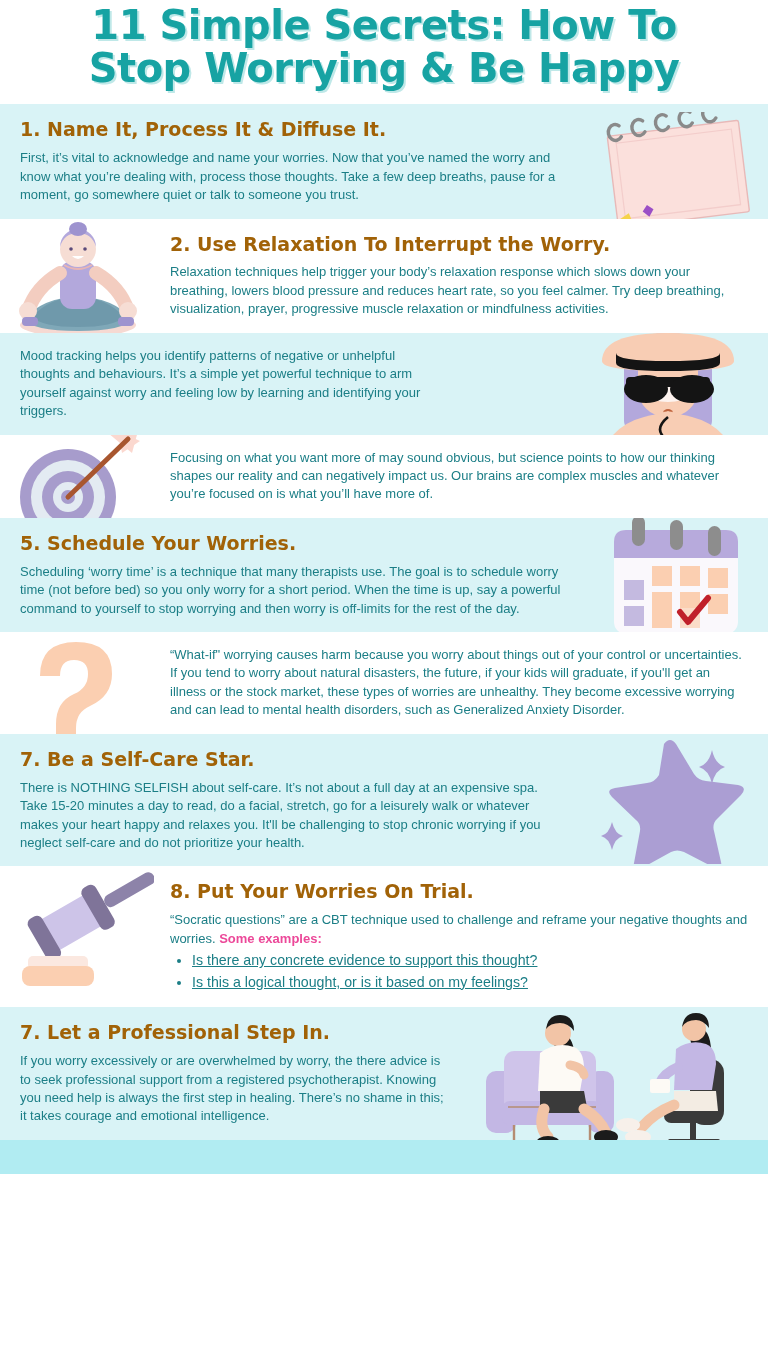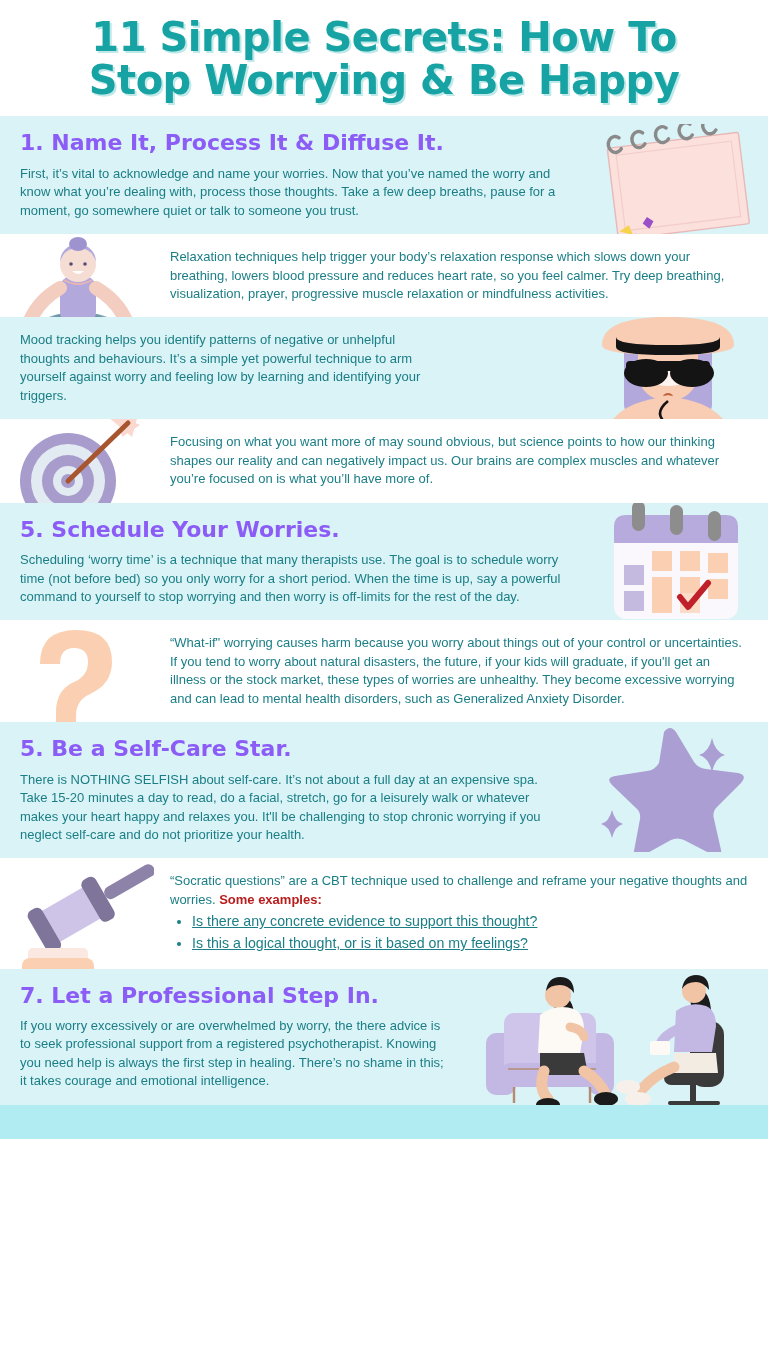--- a/index.html
+++ b/index.html
@@ -20,21 +20,21 @@
   .page {
     width: 768px;
     min-height: 1365px;
     background: #ffffff;
     position: relative;
   }
 
   
   .header {
     background: #ffffff;
-    padding: 16px 18px 14px 18px;
+    padding: 4px 18px 14px 18px;
     text-align: center;
   }
   .header h1 {
     color: #17a3a3;
     font-family: "DejaVu Sans", sans-serif;
     font-weight: bold;
     font-size: 40px;
     line-height: 1.08;
     letter-spacing: -0.5px;
     text-shadow: 2px 2px 0 #bfe8e8;
@@ -50,33 +50,33 @@
   }
   .section.tint { background: #d9f3f6; }
   .section.plain { background: #ffffff; }
 
   .sec-inner {
     position: relative;
     z-index: 2;
   }
 
   .sec-title {
-    color: #8b5cf6;
+    color: #a16207;
     font-family: "DejaVu Sans", sans-serif;
     font-weight: bold;
-    font-size: 22px;
+    font-size: 19px;
     line-height: 1.2;
     margin-bottom: 8px;
   }
   .sec-body {
     color: #1b7e86;
     font-size: 13px;
     line-height: 1.42;
   }
-  .sec-body b { color: #b91c1c; font-weight: bold; }
+  .sec-body b { color: #ec4899; font-weight: bold; }
   .sec-list {
     margin: 2px 0 0 22px;
     color: #1b7e86;
     font-size: 14.2px;
     line-height: 1.45;
     text-decoration: underline;
   }
   .sec-list li { margin: 1px 0; }
 
   
@@ -151,20 +151,21 @@
         <ellipse cx="70" cy="8" rx="9" ry="7" fill="#9e93cf"></ellipse>
         <circle cx="63" cy="28" r="1.8" fill="#5b4a7a"></circle>
         <circle cx="77" cy="28" r="1.8" fill="#5b4a7a"></circle>
         <path d="M64 35 q6 6 12 0z" fill="#ffffff"></path>
         <path d="M56 44 q14 8 28 0" stroke="#e8b5b5" stroke-width="2" fill="none"></path>
         <rect x="14" y="96" width="16" height="9" rx="4" fill="#9e93cf"></rect>
         <rect x="110" y="96" width="16" height="9" rx="4" fill="#9e93cf"></rect>
       </svg>
     </div>
     <div class="sec-inner pad-left">
+      <div class="sec-title">2. Use Relaxation To Interrupt the Worry.</div>
       <div class="sec-body">Relaxation techniques help trigger your body’s relaxation response which slows down your breathing, lowers blood pressure and reduces heart rate, so you feel calmer. Try deep breathing, visualization, prayer, progressive muscle relaxation or mindfulness activities.</div>
     </div>
   </div>
 
   <div class="section tint">
     <div class="art" style="right:20px; top:-6px; width:160px; height:130px;">
       <svg viewBox="0 0 160 130" width="160" height="130">
         <path d="M36 40 q0 -34 44 -34 q44 0 44 34 l0 54 q0 16 -44 16 q-44 0 -44 -16z" fill="#b3a8dc"></path>
         <rect x="50" y="14" width="60" height="76" rx="28" fill="#f8cdb4"></rect>
         <path d="M52 48 q28 18 56 0 l0 20 q-28 14 -56 0z" fill="#fdf3ef"></path>
@@ -246,39 +247,40 @@
 
   <div class="section tint">
     <div class="art" style="right:18px; top:2px; width:160px; height:128px;">
       <svg viewBox="0 0 160 128" width="160" height="128">
         <path d="M74 8 q6 -8 12 0 l18 30 q4 6 12 7 l32 4 q10 2 3 10 l-24 24 q-5 5 -3 12 l7 31 q2 10 -8 5 l-29 -15 q-7 -3 -13 0 l-29 16 q-10 5 -8 -5 l6 -32 q1 -7 -4 -11 l-24 -23 q-7 -7 3 -9 l32 -5 q8 -1 12 -8z" fill="#ab9ed3"></path>
         <path d="M122 14 q3 14 13 17 q-10 3 -13 17 q-3 -14 -13 -17 q10 -3 13 -17z" fill="#ab9ed3"></path>
         <path d="M22 86 q3 12 11 14 q-8 2 -11 14 q-3 -12 -11 -14 q8 -2 11 -14z" fill="#ab9ed3"></path>
       </svg>
     </div>
     <div class="sec-inner pad-right-art">
-      <div class="sec-title">5. Be a Self-Care Star.</div>
+      <div class="sec-title">7. Be a Self-Care Star.</div>
       <div class="sec-body">There is NOTHING SELFISH about self-care. It’s not about a full day at an expensive spa. Take 15-20 minutes a day to read, do a facial, stretch, go for a leisurely walk or whatever makes your heart happy and relaxes you. It'll be challenging to stop chronic worrying if you neglect self-care and do not prioritize your health.</div>
     </div>
   </div>
 
   <div class="section plain">
     <div class="art" style="left:14px; top:4px; width:140px; height:118px;">
       <svg viewBox="0 0 140 118" width="140" height="118">
         <g transform="rotate(-30 66 50)">
           <rect x="28" y="30" width="58" height="36" rx="6" fill="#cdc4e8"></rect>
           <rect x="18" y="24" width="16" height="48" rx="6" fill="#7f7499"></rect>
           <rect x="80" y="24" width="16" height="48" rx="6" fill="#7f7499"></rect>
           <rect x="96" y="42" width="56" height="13" rx="6" fill="#8d83a9"></rect>
         </g>
         <rect x="14" y="86" width="60" height="14" rx="5" fill="#fbe8e0"></rect>
         <rect x="8" y="96" width="72" height="20" rx="8" fill="#fbcfb1"></rect>
       </svg>
     </div>
     <div class="sec-inner pad-left">
+      <div class="sec-title">8. Put Your Worries On Trial.</div>
       <div class="sec-body">
         <span>“Socratic questions” are a CBT technique used to challenge and reframe your negative thoughts and worries. </span><b>Some examples:</b>
       </div>
       <ul class="sec-list">
         <li>Is there any concrete evidence to support this thought?</li>
         <li>Is this a logical thought, or is it based on my feelings?</li>
       </ul>
     </div>
   </div>
 

